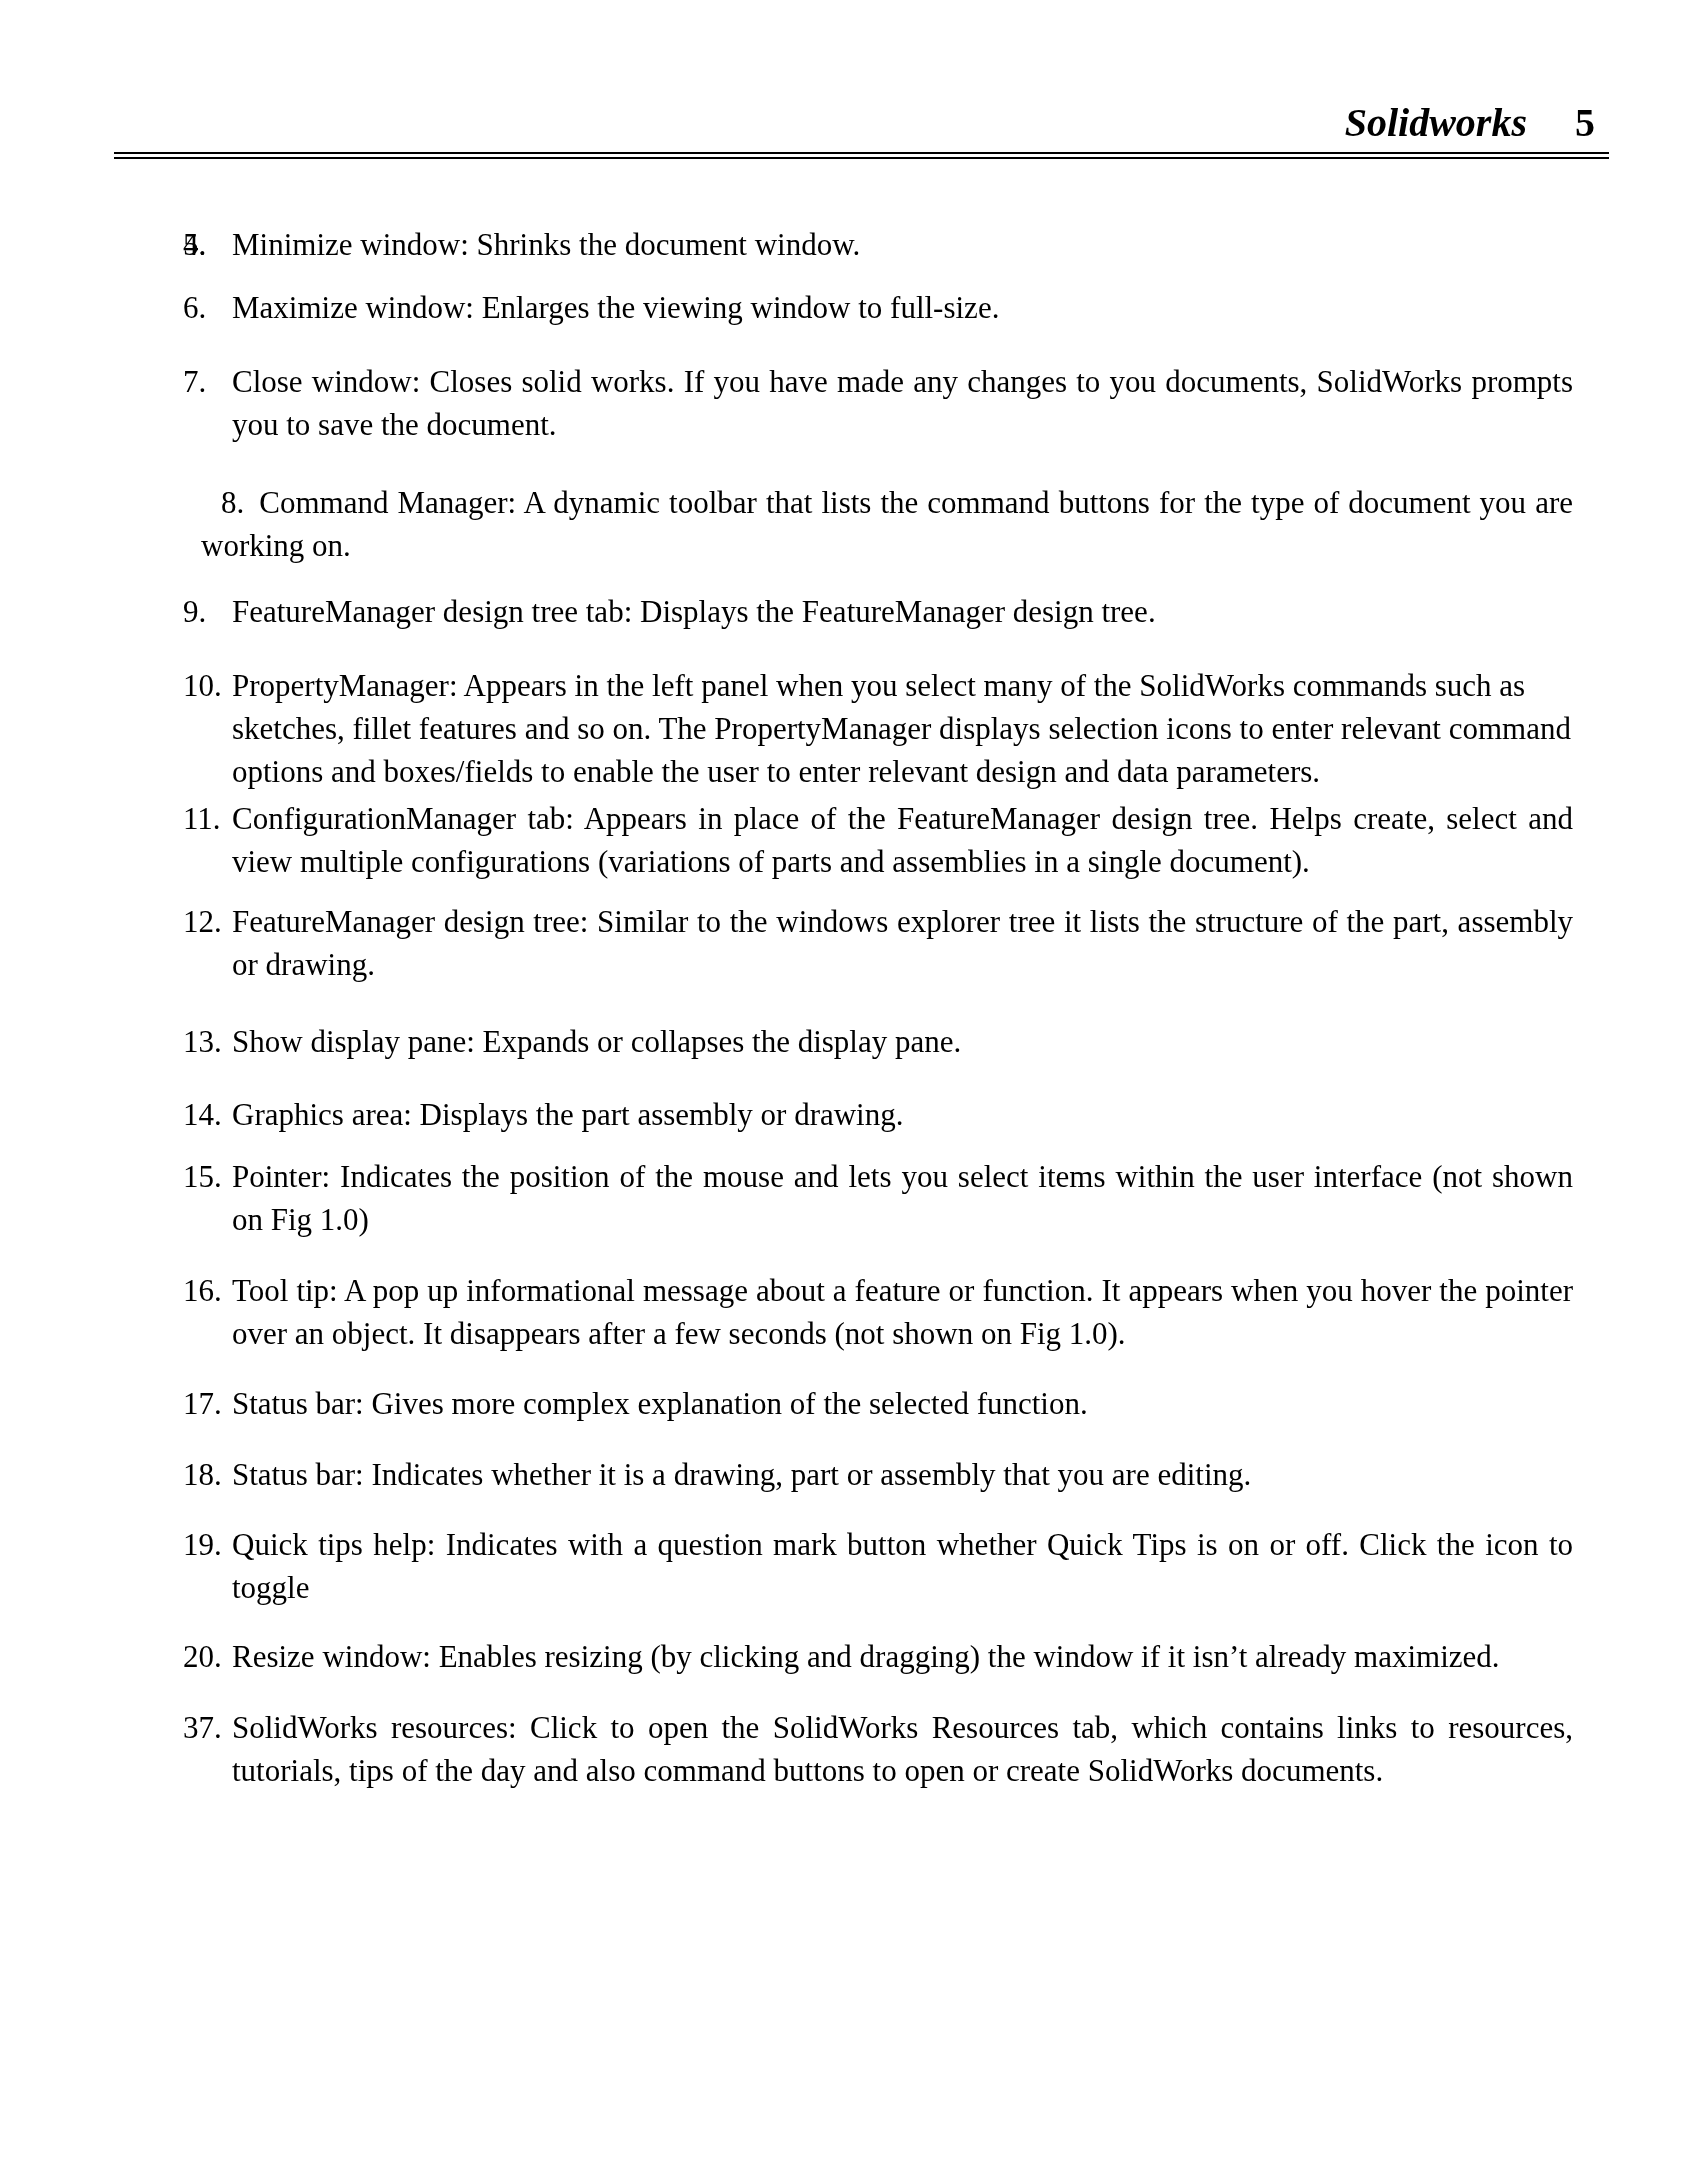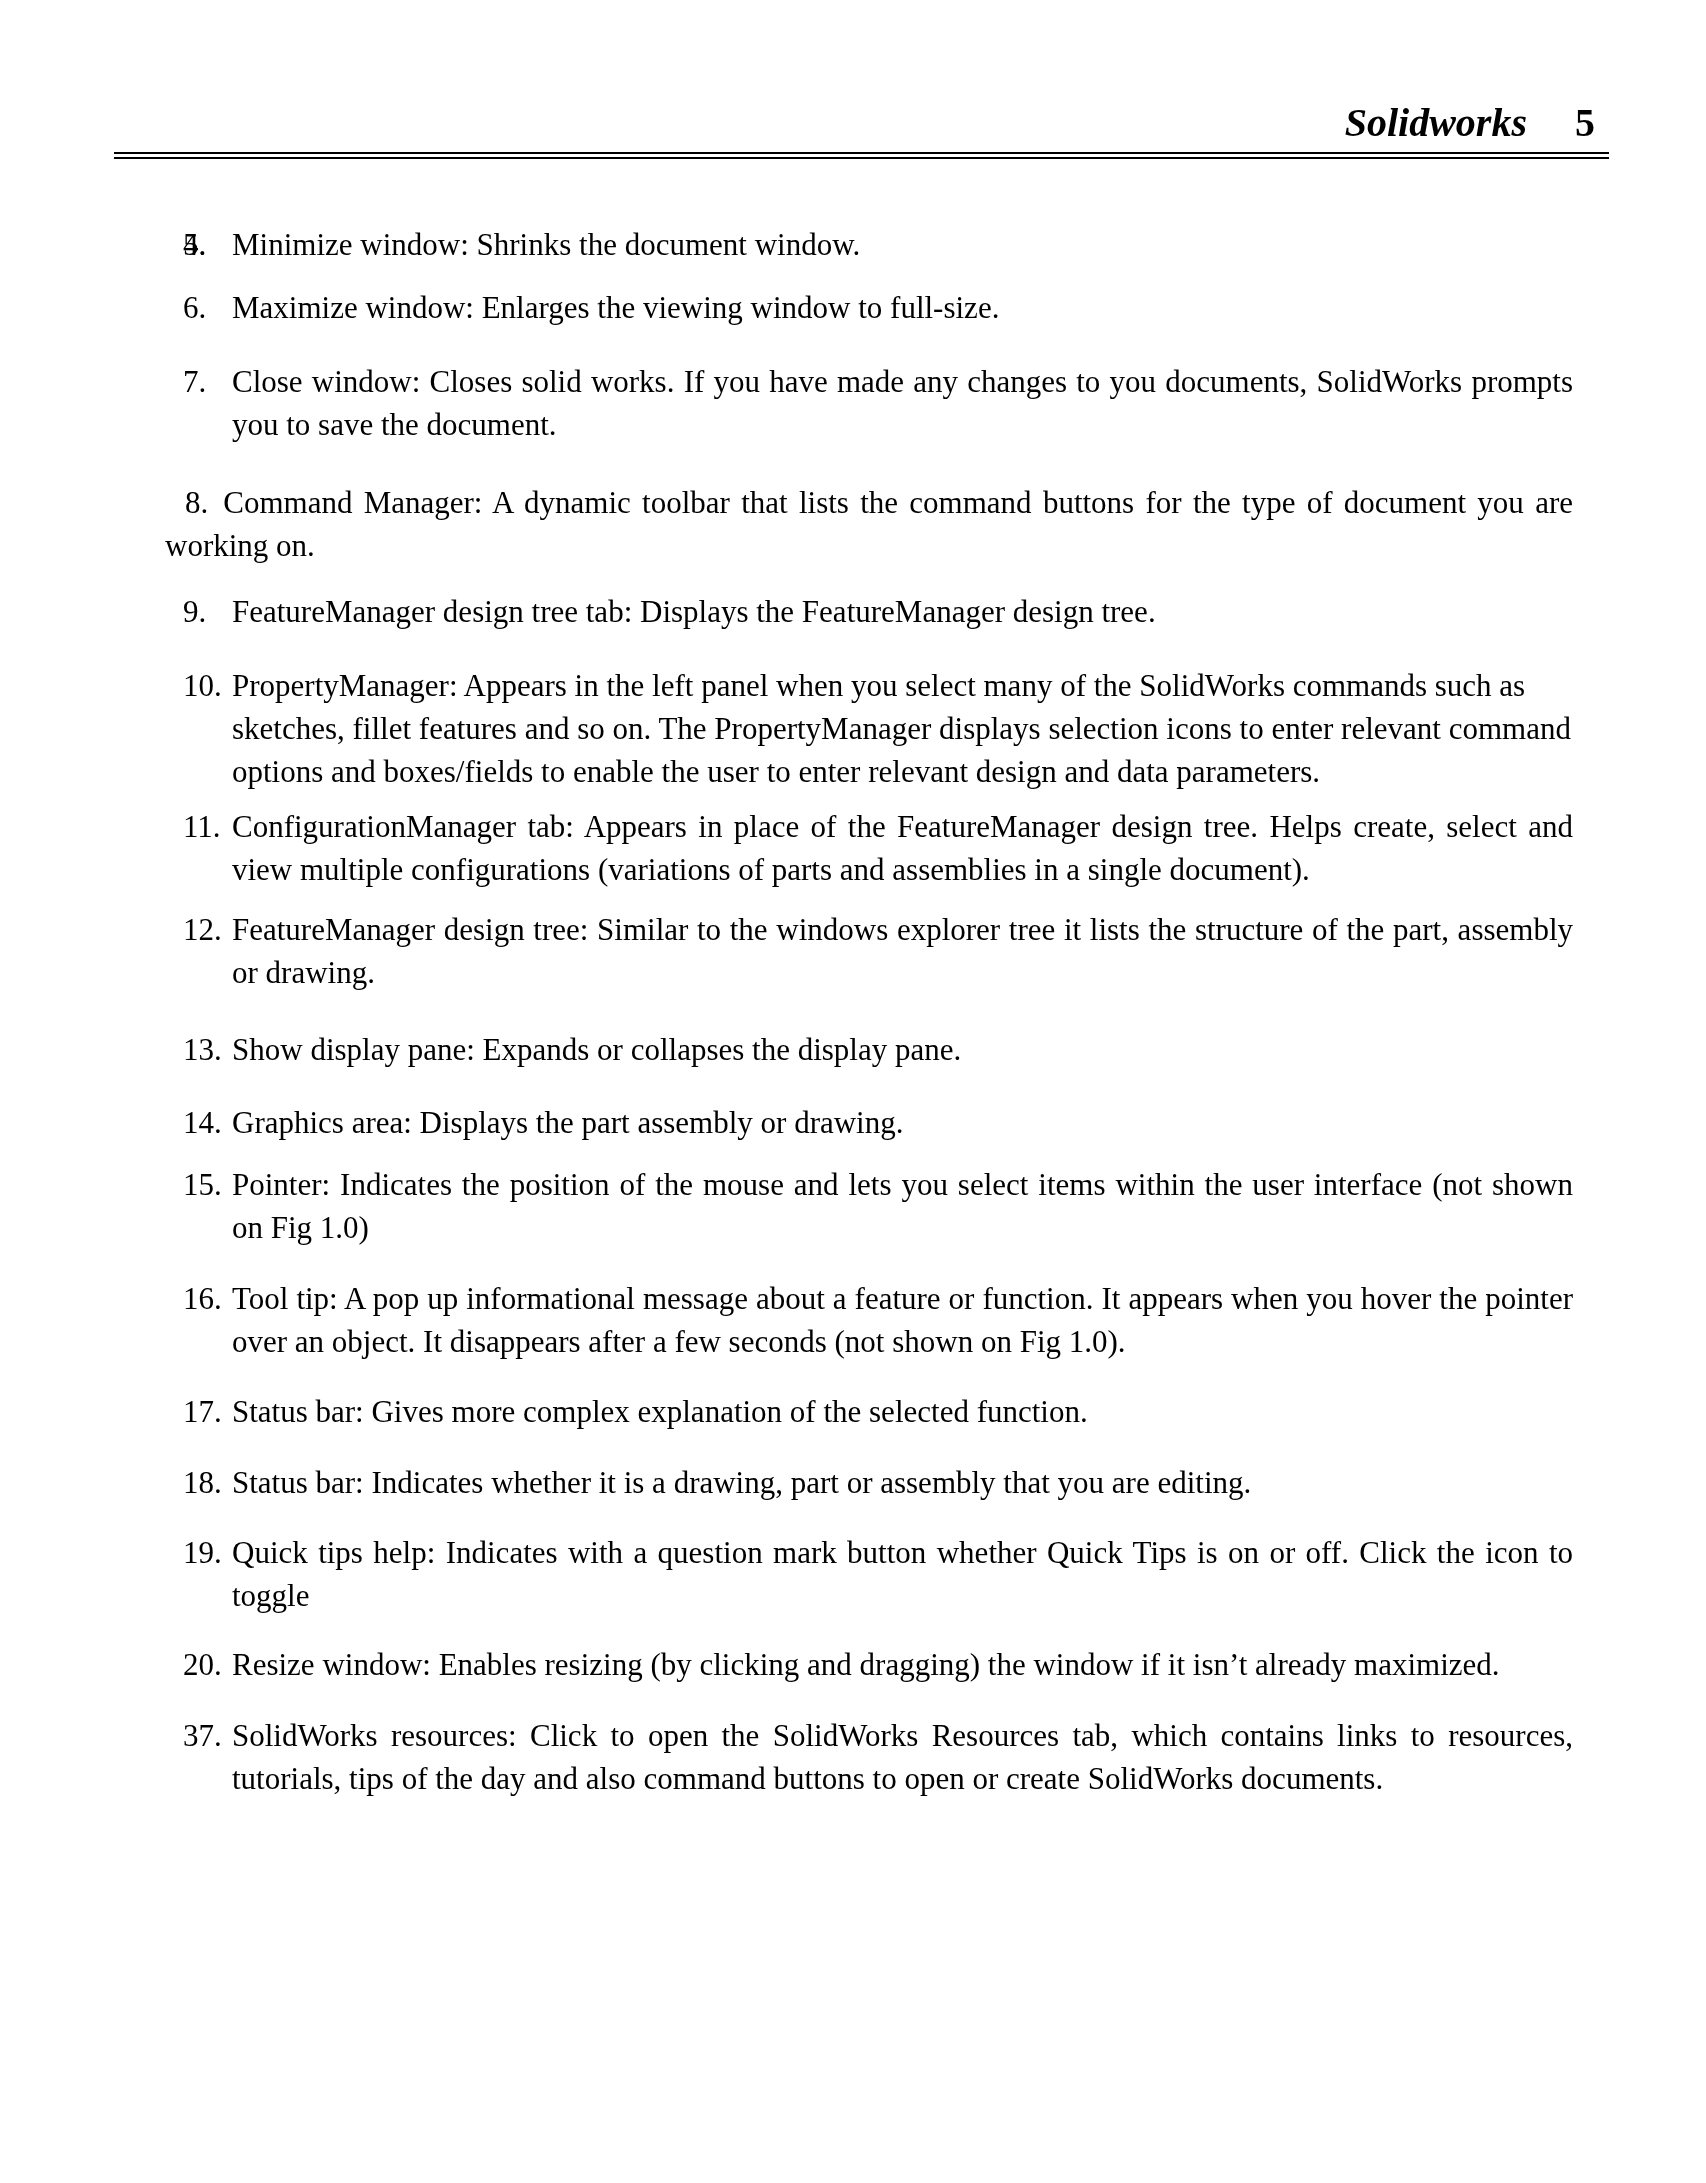--- a/index.html
+++ b/index.html
@@ -63,35 +63,36 @@
     margin: 0 0 27.6px 0;
   }
   .item .num {
     position: absolute;
     left: 18px;
     top: 0;
   }
   
   .item.plain {
     padding-left: 0;
+    margin-left: 36px;
   }
   .item.plain .num {
     position: static;
     display: inline;
     padding-left: 20px;
     padding-right: 15px;
   }
   
   li:nth-child(1)  { margin-bottom: 0; }
   li:nth-child(2)  { margin-bottom: 19.5px; }
   li:nth-child(3)  { margin-bottom: 31px; }
   li:nth-child(4)  { margin-bottom: 35px; }
   li:nth-child(5)  { margin-bottom: 23px; }
   li:nth-child(6)  { margin-bottom: 31px; }
-  li:nth-child(7)  { margin-bottom: 12px; text-align: left; }
+  li:nth-child(7)  { margin-bottom: 4px; text-align: left; }
   li:nth-child(8)  { margin-bottom: 17.5px; }
   li:nth-child(9)  { margin-bottom: 34px; }
   li:nth-child(10) { margin-bottom: 30px; }
   li:nth-child(11) { margin-bottom: 19px; }
   li:nth-child(16) { margin-bottom: 26px; }
 </style>
 </head>
 <body>
 
 <div class="page">

